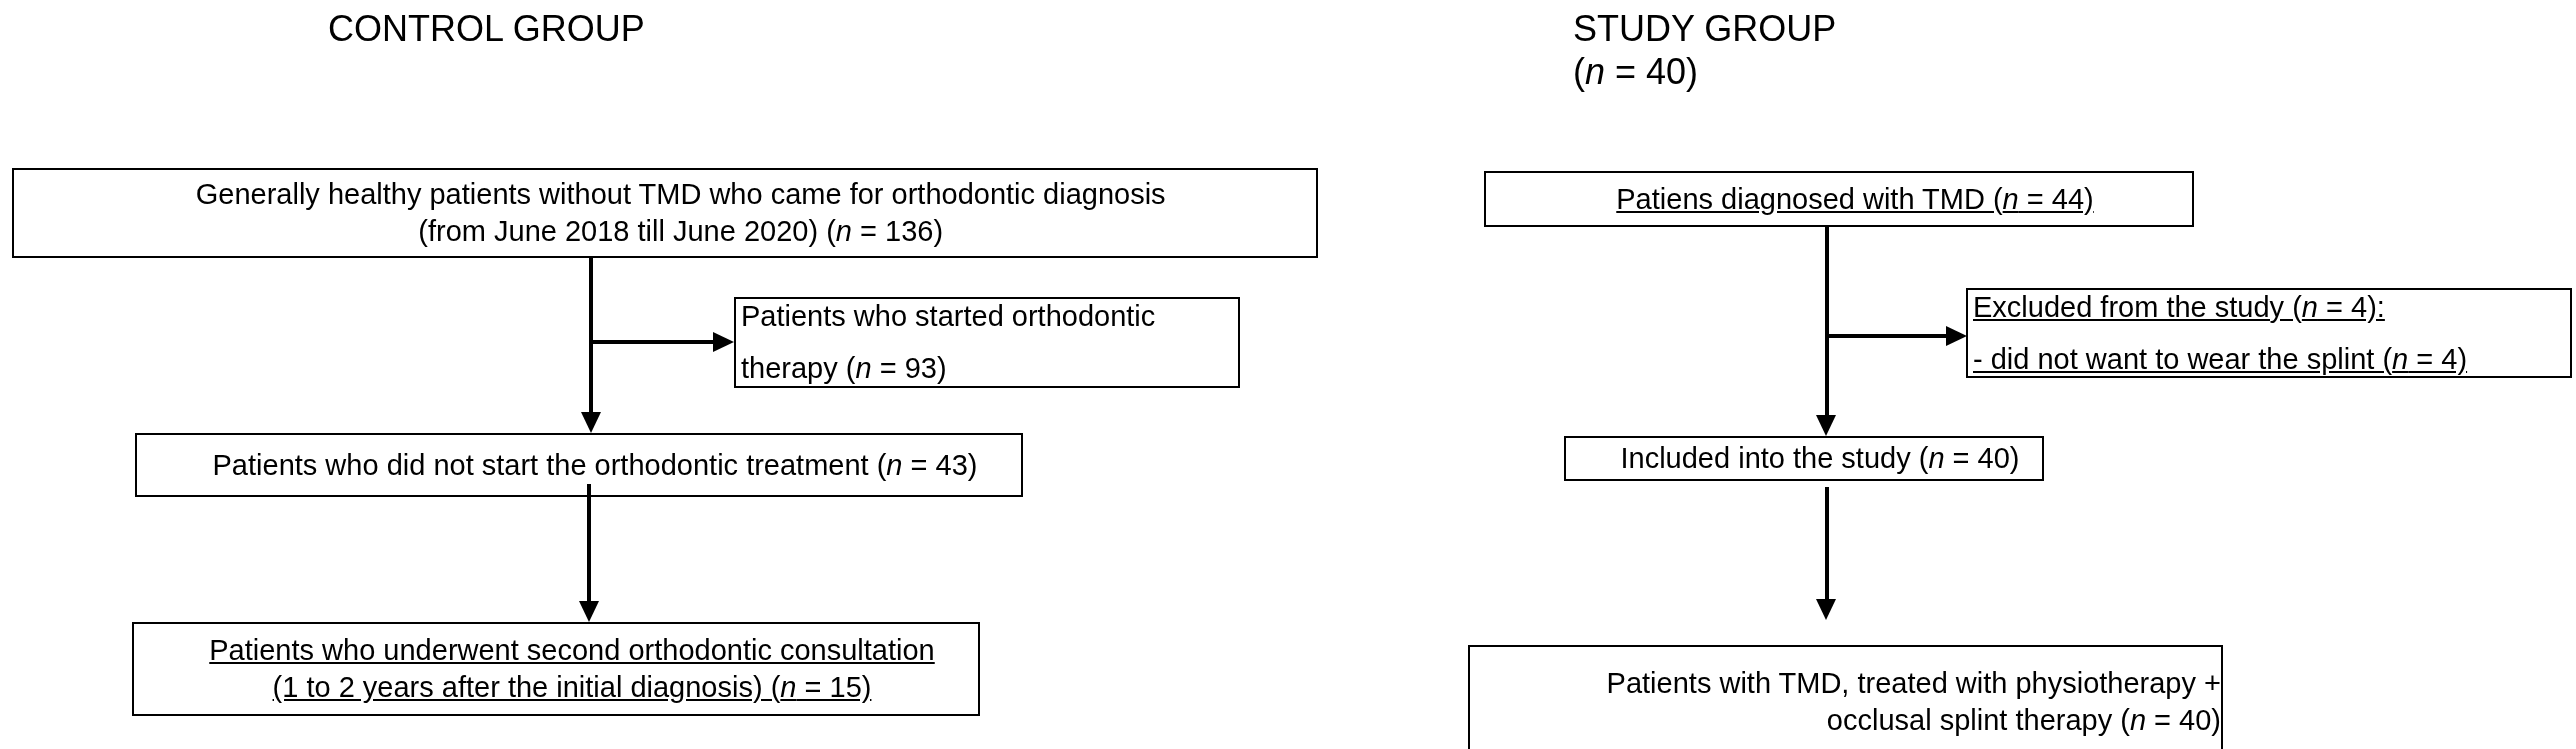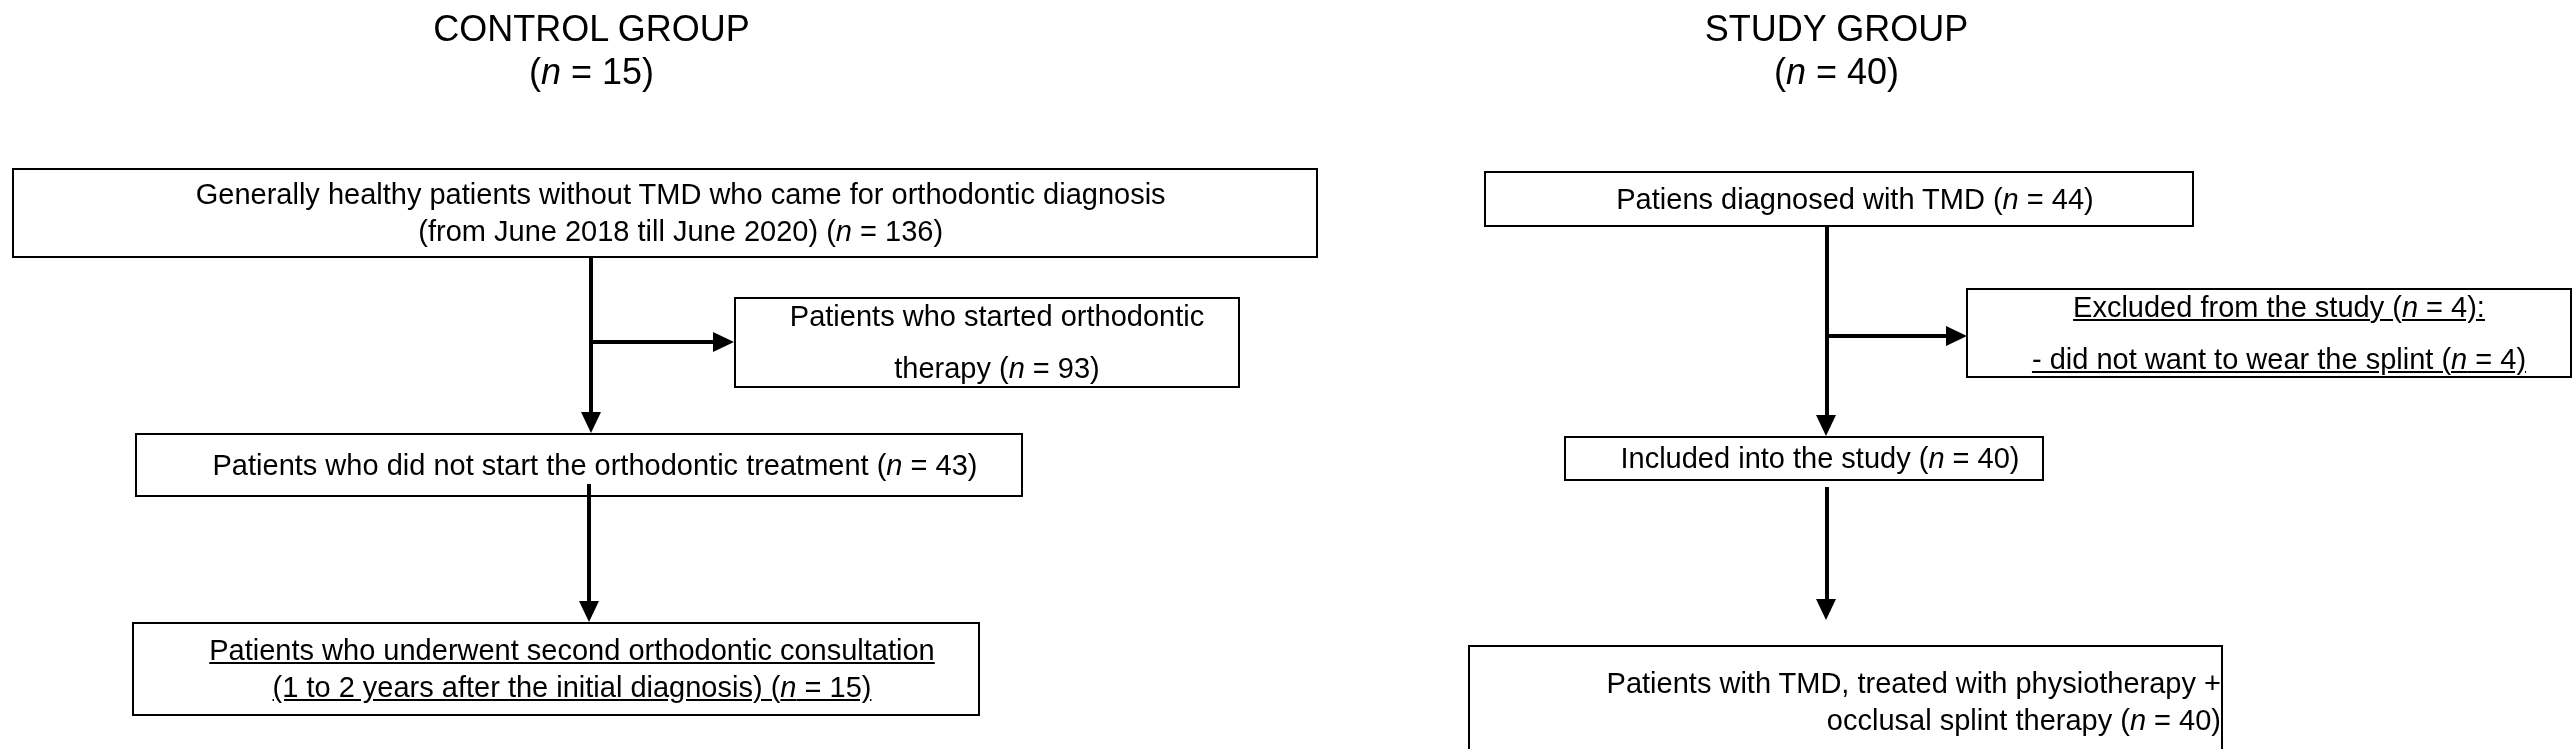--- a/index.html
+++ b/index.html
@@ -10,40 +10,40 @@
   #canvas {
     position: relative;
     width: 2576px;
     height: 749px;
     background: #ffffff;
     font-family: "Liberation Sans", "DejaVu Sans", sans-serif;
     color: #000000;
   }
   .group-title {
     position: absolute;
-    text-align: center;
+    text-align: left;
     font-size: 36px;
     line-height: 43px;
     color: #000000;
   }
   .box {
     position: absolute;
     box-sizing: border-box;
     border: 2.9px solid #000000;
     background: #ffffff;
     display: flex;
     flex-direction: column;
     justify-content: center;
     font-size: 29px;
     line-height: 37px;
     padding-left: 32px;
   }
   .box div { white-space: nowrap; }
   .box.center { align-items: center; text-align: center; }
-  .box.left   { align-items: center; text-align: left; padding-left: 20px; gap: 15px; }
+  .box.left   { align-items: flex-start; text-align: left; padding-left: 5px; gap: 15px; }
   .vline, .hline {
     position: absolute;
     background: #000000;
   }
   .vline { width: 3.5px; }
   .hline { height: 3.5px; }
   .head-down {
     position: absolute;
     width: 0; height: 0;
     border-left: 10px solid transparent;
@@ -59,21 +59,20 @@
   }
   .it { font-style: italic; }
 </style>
 </head>
 <body>
 
 <div id="canvas">
 
   <div class="group-title" style="left:328px; top:7px; width:527px;">
       <div><span>CONTROL GROUP</span></div>
-      <div><span>(</span><span class="it">n</span><span> = 15)</span></div>
     </div>
 
   <div class="box center" style="left:11.7px; top:168px; width:1306px; height:90px;">
       <div><span>Generally healthy patients without TMD who came for orthodontic diagnosis</span></div>
       <div><span>(from June 2018 till June 2020) (</span><span class="it">n</span><span> = 136)</span></div>
     </div>
 
   <div class="vline" style="left:589px; top:258px; height:155px;"></div>
   <div class="head-down" style="left:581px; top:412px;"></div>
   <div class="hline" style="left:589px; top:340px; width:125px;"></div>
@@ -94,21 +93,21 @@
   <div class="box center" style="left:132px; top:622px; width:848px; height:94px;text-decoration:underline;">
       <div><span>Patients who underwent second orthodontic consultation</span></div>
       <div><span>(1 to 2 years after the initial diagnosis) (</span><span class="it">n</span><span> = 15)</span></div>
     </div>
 
   <div class="group-title" style="left:1573px; top:7px; width:527px;">
       <div><span>STUDY GROUP</span></div>
       <div><span>(</span><span class="it">n</span><span> = 40)</span></div>
     </div>
 
-  <div class="box center" style="left:1484px; top:171px; width:710px; height:56px;">
+  <div class="box center" style="left:1484px; top:171px; width:710px; height:56px;text-decoration:underline;">
       <div><span>Patiens diagnosed with TMD (</span><span class="it">n</span><span> = 44)</span></div>
     </div>
 
   <div class="vline" style="left:1825px; top:227px; height:189px;"></div>
   <div class="head-down" style="left:1816px; top:415px;"></div>
   <div class="hline" style="left:1825px; top:334px; width:123px;"></div>
   <div class="head-right" style="left:1946px; top:326px;"></div>
 
   <div class="box left" style="left:1966px; top:288px; width:606px; height:90px;text-decoration:underline;">
       <div><span>Excluded from the study (</span><span class="it">n</span><span> = 4):</span></div>

